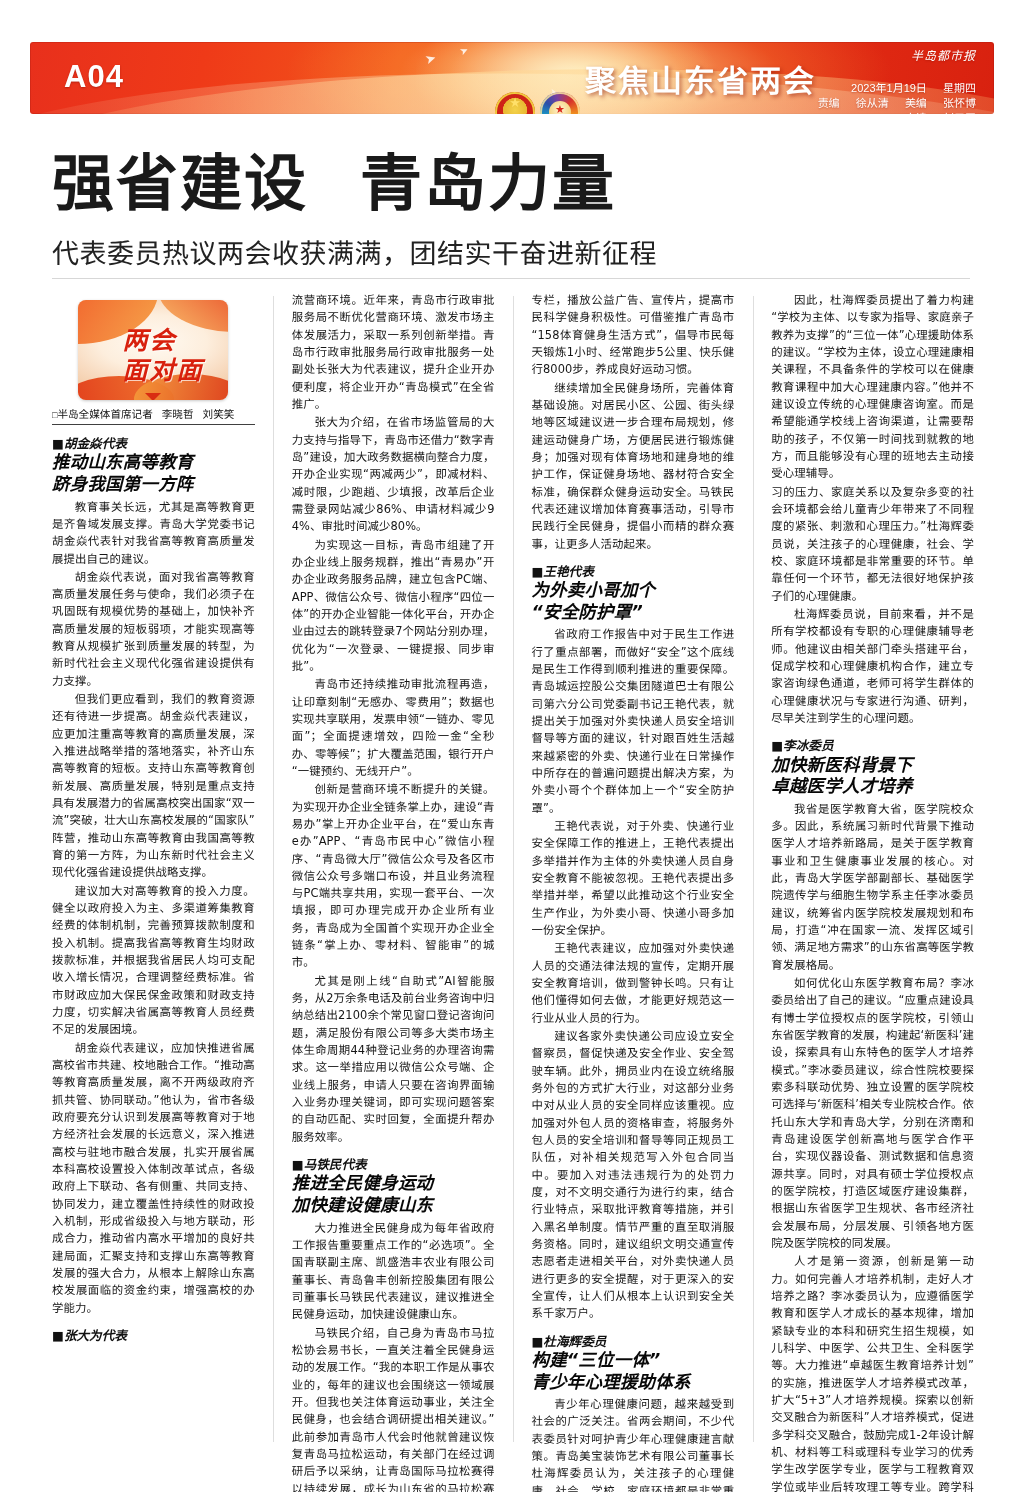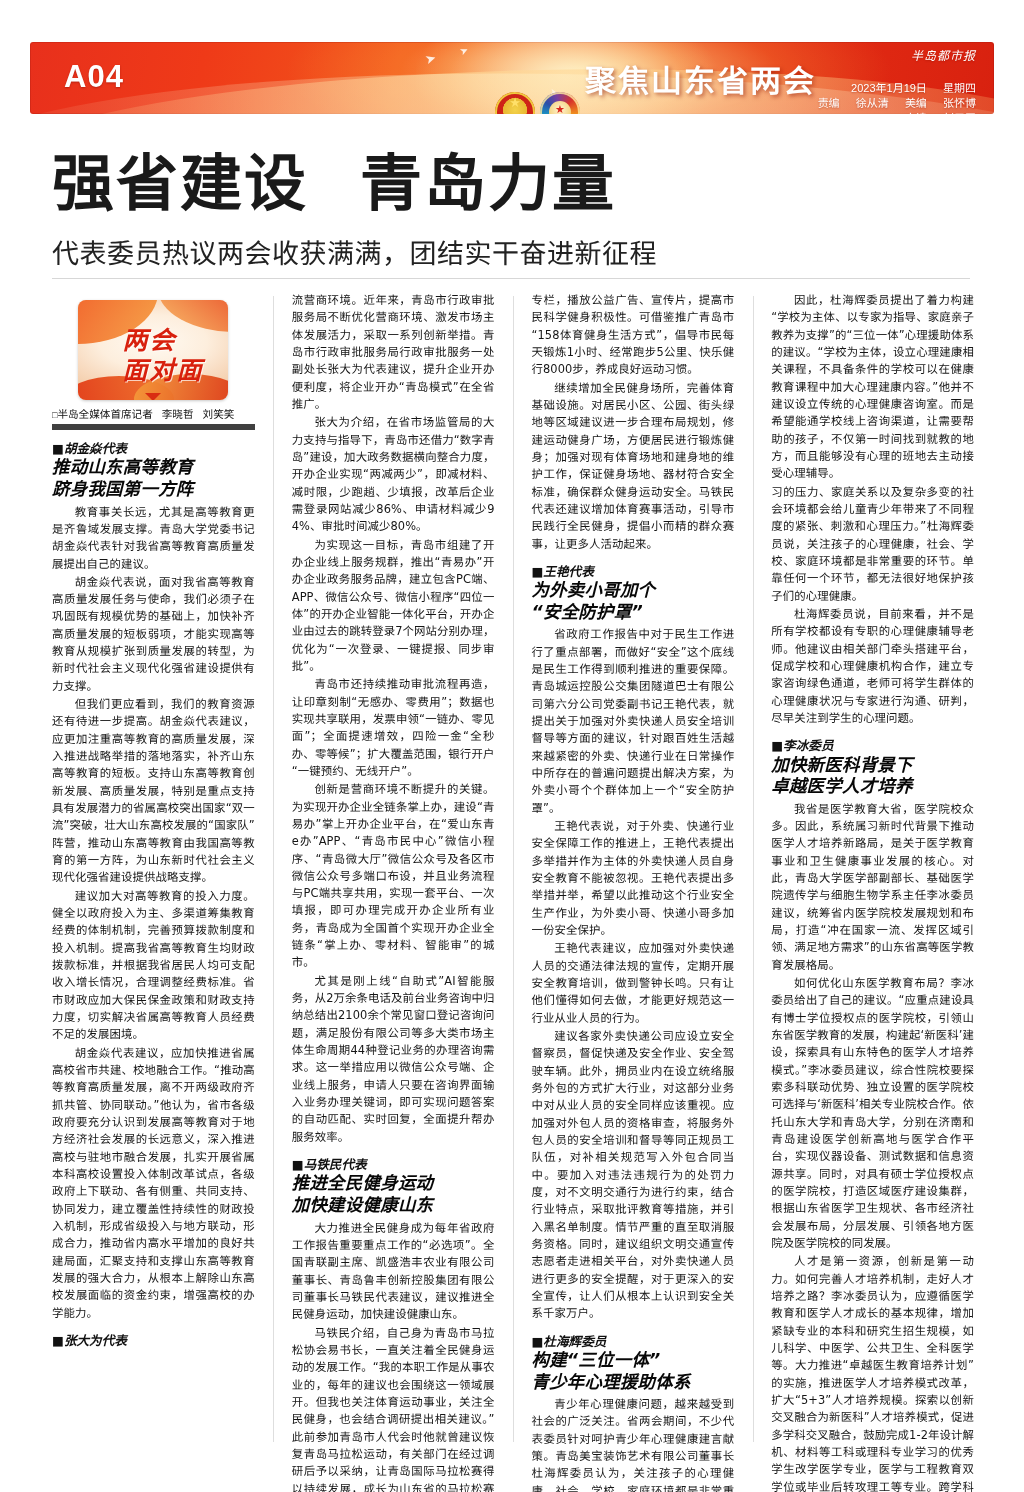--- a/index.html
+++ b/index.html
@@ -177,21 +177,21 @@
   .logo-badge .lt1{top:20px;font-size:25px;}
   .logo-badge .lt2{top:50px;font-size:25px;}
   .logo-badge .pointer{
     position:absolute;left:50%;bottom:-1px;margin-left:-8px;
     width:0;height:0;border-left:8px solid transparent;border-right:8px solid transparent;
     border-top:8px solid #d92d12;z-index:5;
   }
 
   .byline{
     font-size:10.6px;color:#111;margin:2px 0 3px 0;
-    border-bottom:6px solid #404040;padding-bottom:3px;
+    border-bottom:1px solid #404040;padding-bottom:3px;
     font-family:Liberation Sans, sans-serif;
     white-space:nowrap;
   }
   .byline .sq{font-size:9px;}
   .byline .nm{display:inline-block;margin-left:9px;}
 
   .sect{margin:11px 0 3px 0;font-style:italic;}
   .sect .who{
     font-size:12.6px;font-weight:bold;color:#111;line-height:1.3;
     font-family:"DejaVu Sans","Liberation Sans",sans-serif;

